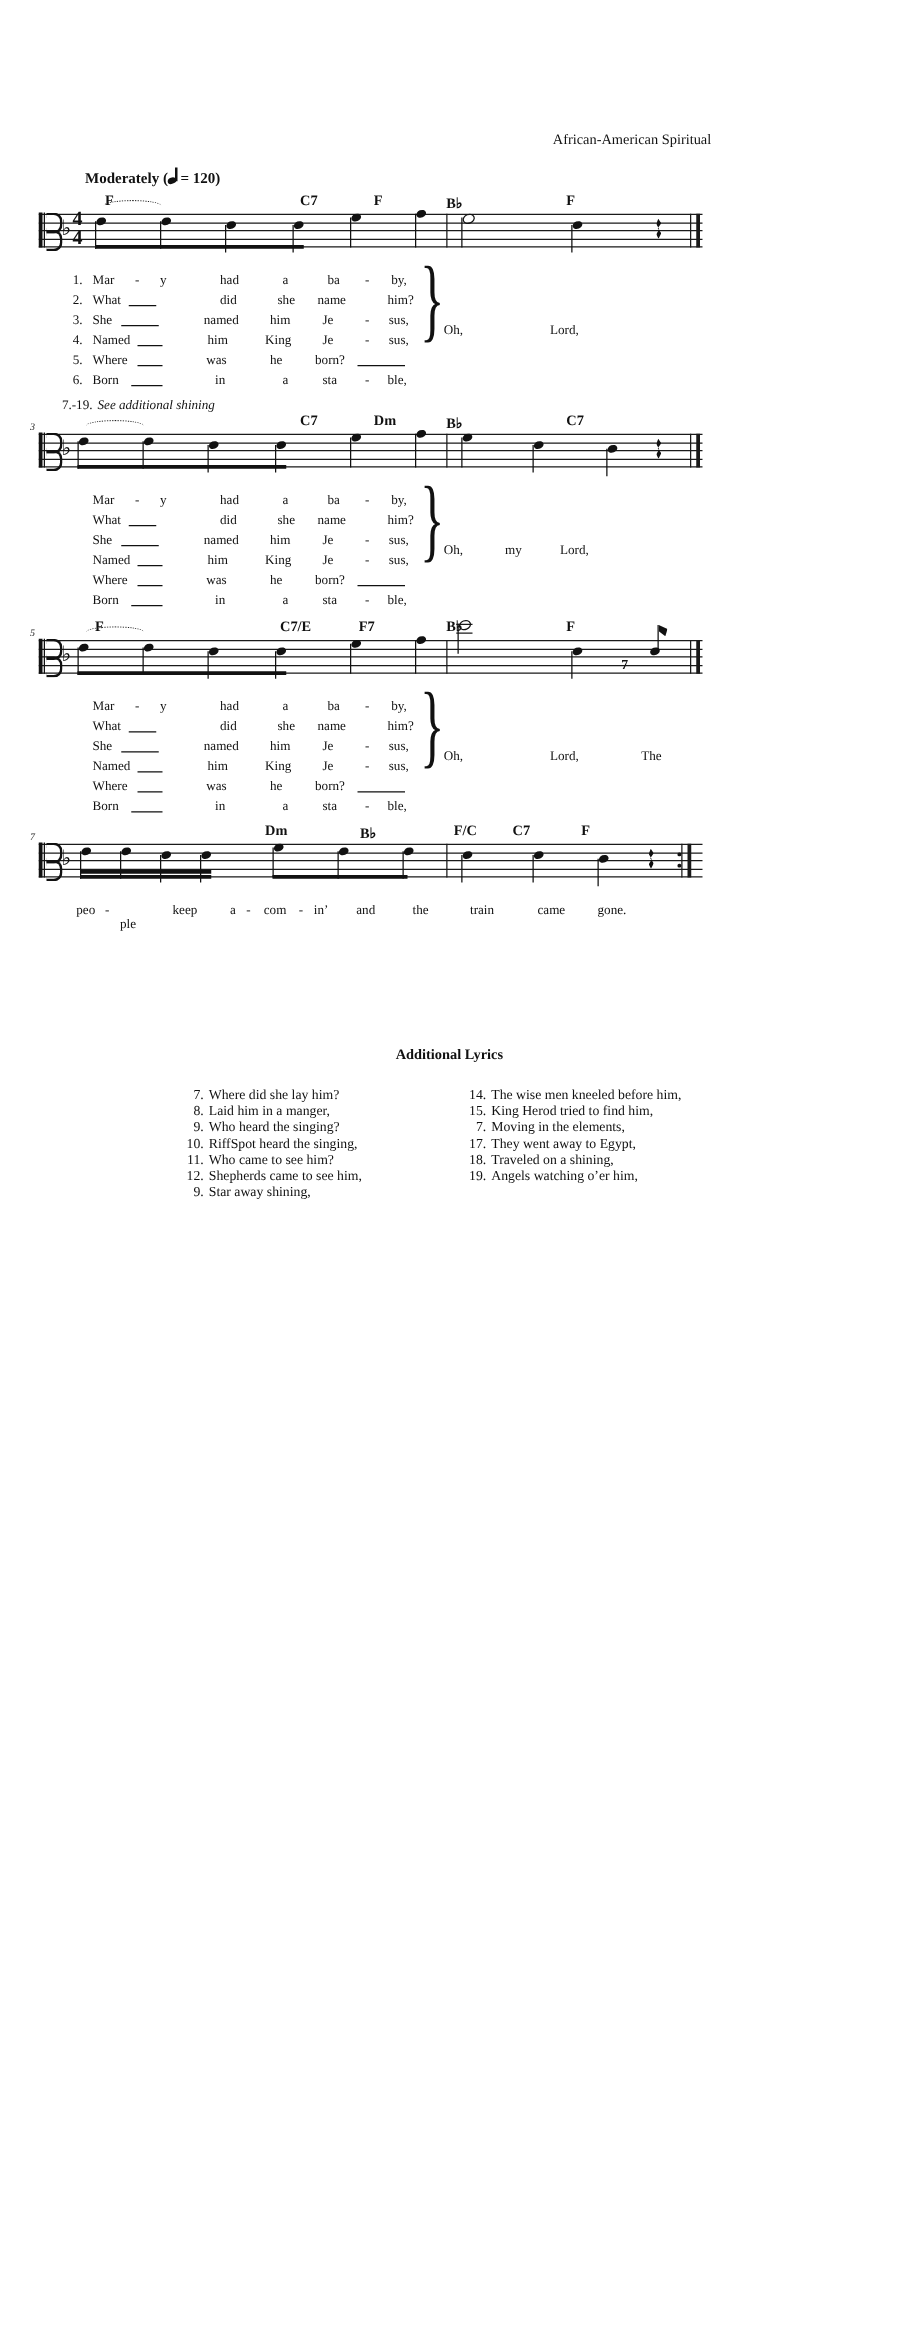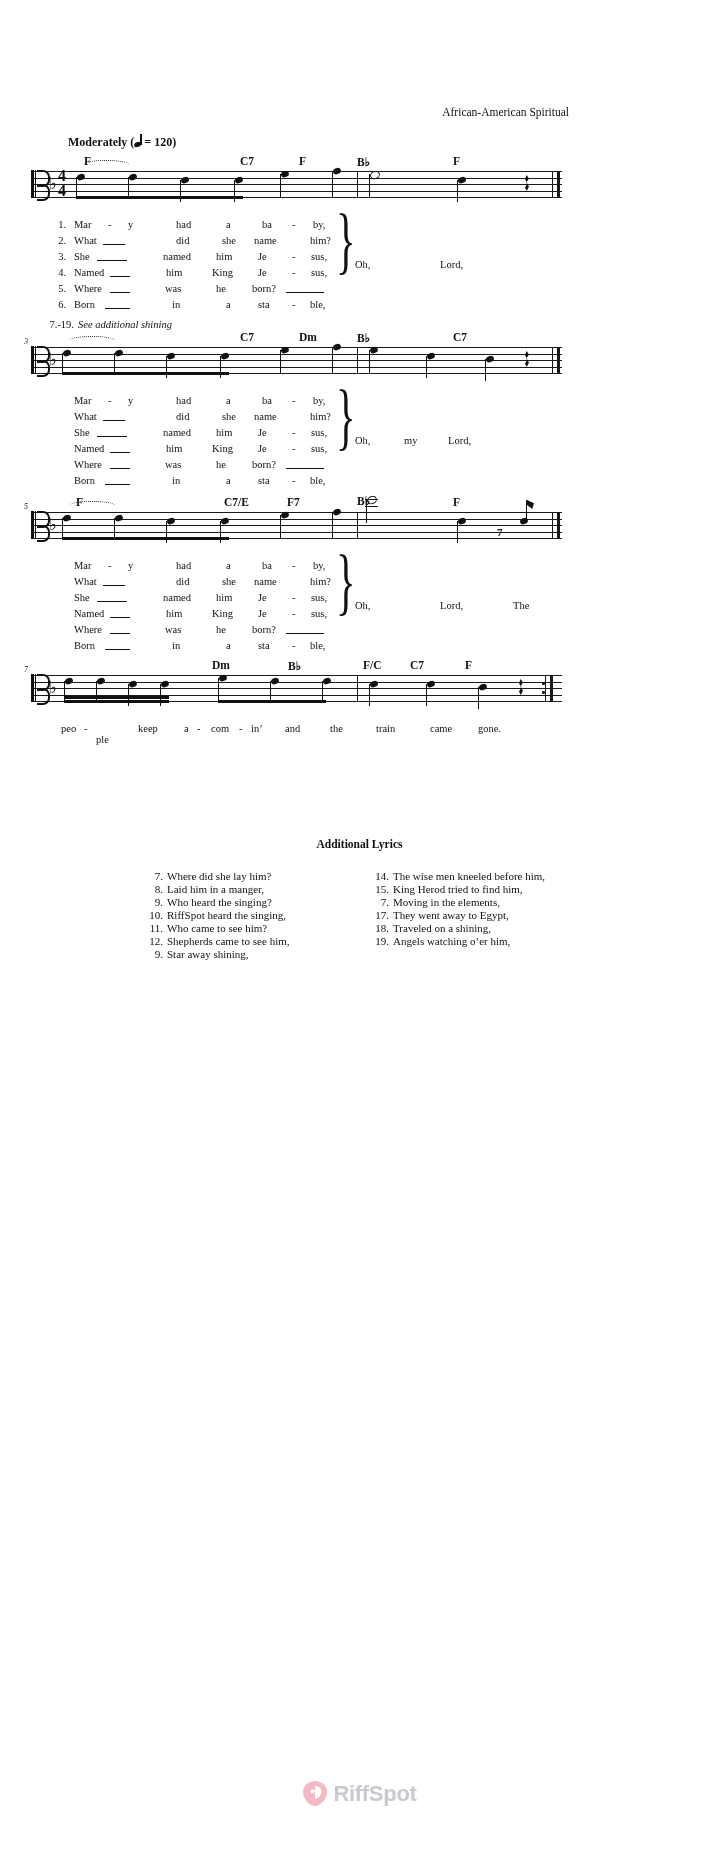--- a/index.html
+++ b/index.html
@@ -591,26 +591,14 @@
     <div class="row">
         <span class="n">18.</span>
         <span>Traveled on a shining,</span>
       </div>
     <div class="row">
         <span class="n">19.</span>
         <span>Angels watching o’er him,</span>
       </div>
   </div>
 
-  <div class="logo">
-    <span class="wrap">
-      <span class="mark">
-        <svg width="26" height="27" viewBox="0 0 26 27" aria-hidden="true">
-          <path d="M13 1 C20 1 25 6 25 12 C25 19 18 26 13 26 C8 26 1 19 1 12 C1 6 6 1 13 1 Z" fill="#f3b9c4"></path>
-          <path d="M13 6 C17 6 19.5 8.5 19.5 11.6 C19.5 15.4 15.5 19 13 19 L13 6 Z" fill="#ffffff"></path>
-          <circle cx="10.6" cy="11.4" r="2.1" fill="#ffffff"></circle>
-        </svg>
-      </span>
-      <span class="txt">RiffSpot</span>
-    </span>
-  </div>
 
 </div>
 
 </body></html>

